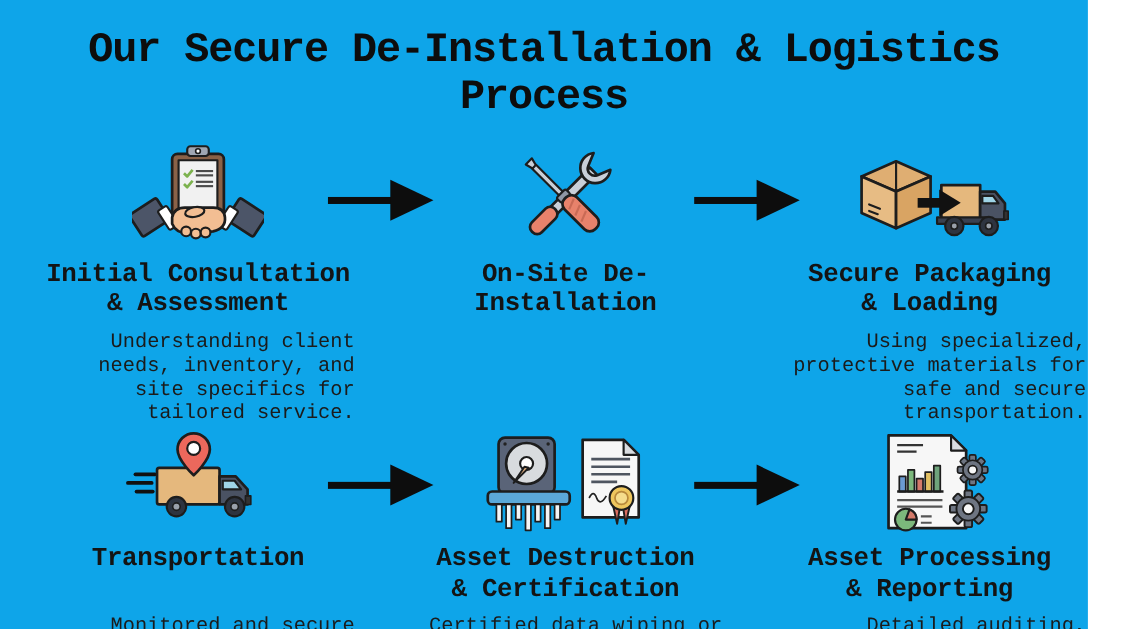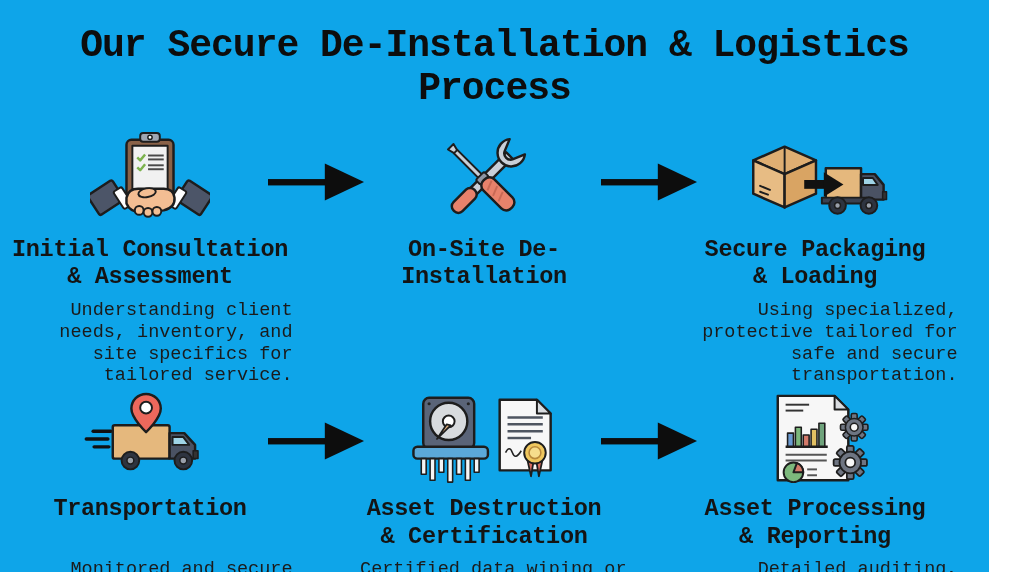--- a/index.html
+++ b/index.html
@@ -16,20 +16,21 @@
     margin-top:24px;
     text-align:center;
     font-size:38px;
     font-weight:800;
     letter-spacing:-1px;
     color:#0d0d0d;
   }
   .row {
     display:grid;
     grid-template-columns:300px 34px 300px 31px 300px;
+    padding-left:30px;
   }
   .row-1 { margin-top:20px; }
   .row-2 { margin-top:2px; }
   .step { text-align:center; }
   .icon-wrap {
     height:100px;
     display:flex; align-items:center; justify-content:center;
   }
   .icon-wrap svg { display:block; }
   .step-title {
@@ -175,21 +176,21 @@
               <rect x="64" y="50" width="22" height="9" fill="#111"></rect>
               <polygon points="84,42 104,54.5 84,67" fill="#111"></polygon>
             </g>
           </g>
         </svg>
       </div>
       <h2 class="step-title">
         <span>Secure Packaging</span>
         <span>&amp; Loading</span>
       </h2>
-      <p class="step-desc">Using specialized, protective tailored for safe and secure transportation.</p>
+      <p class="step-desc">Using specialized, protective materials for safe and secure transportation.</p>
     </div>
   </div>
 
   <div class="row row-2">
 
     <div class="step">
       <div class="icon-wrap">
         <svg width="140" height="98" viewBox="0 0 140 100">
           <g stroke="#1d1d1d" stroke-linejoin="round">
             <g stroke="#111" stroke-width="3.5" stroke-linecap="round">

